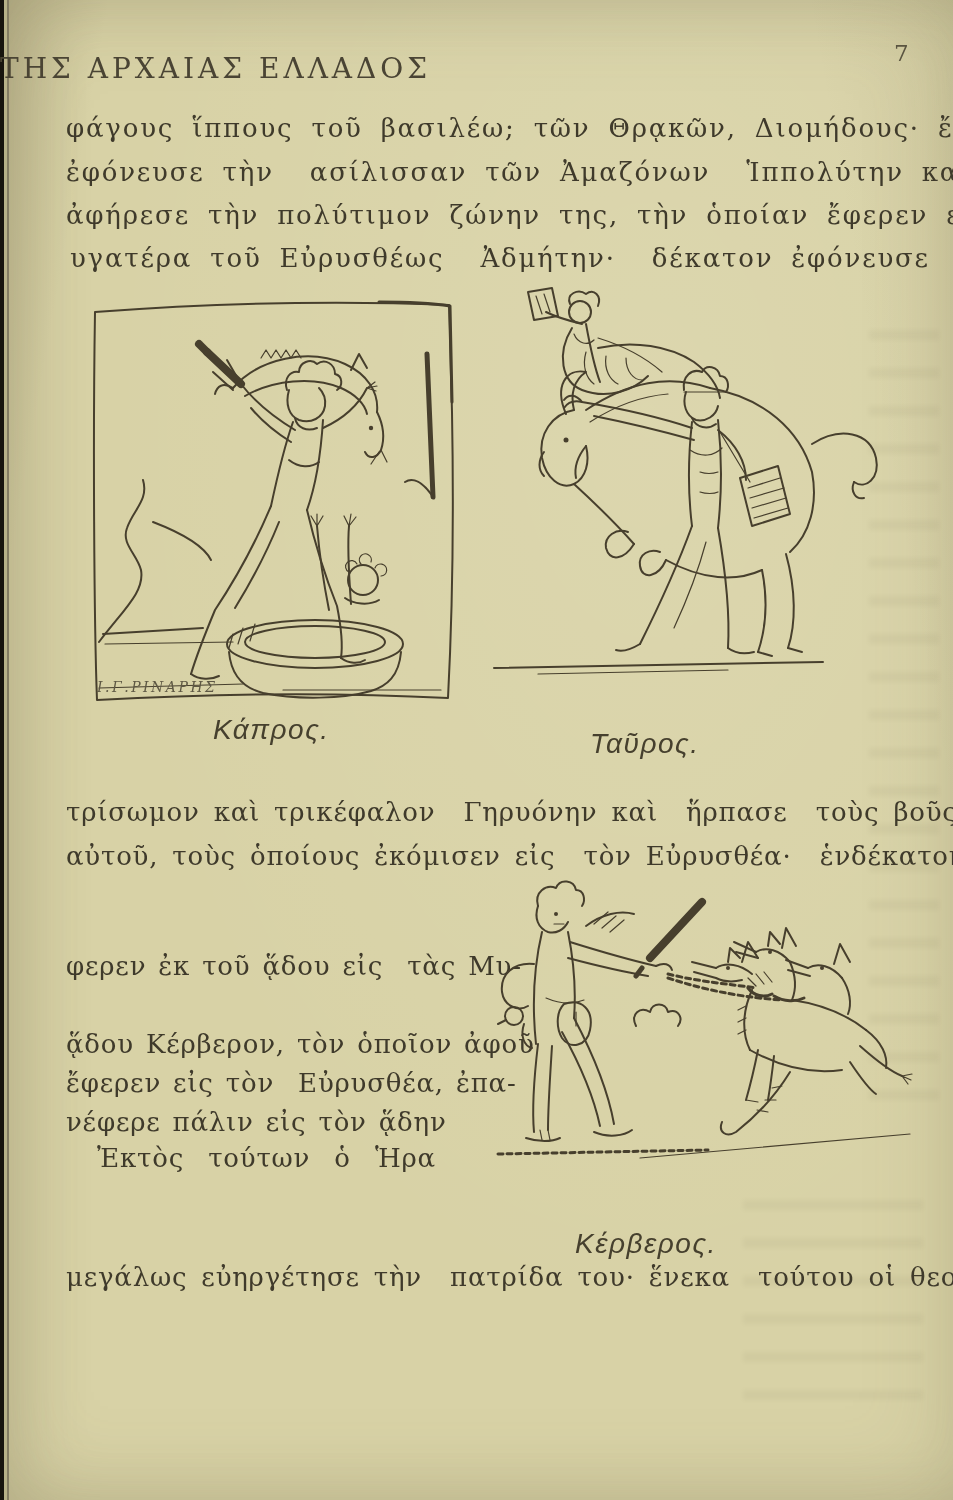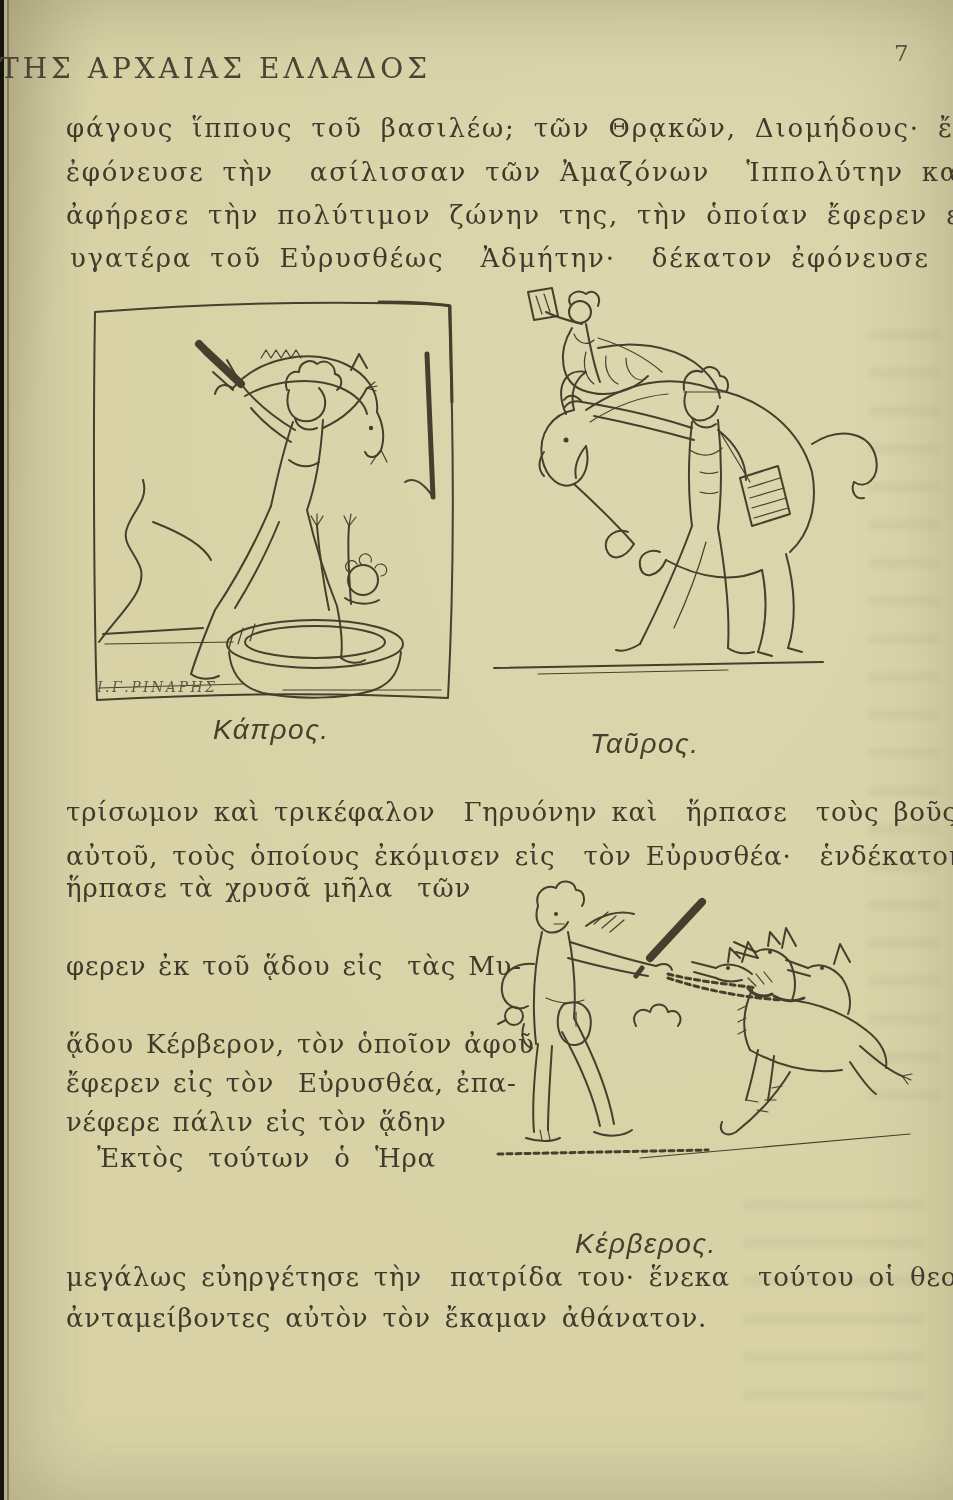--- a/index.html
+++ b/index.html
@@ -160,21 +160,20 @@
       <path class="w1" d="M120,56 C146,64 168,76 184,90"></path>
     </svg>
   </div>
 
   <div class="caption" style="left:213px;top:714px">Κάπρος.</div>
   <div class="caption" style="left:590px;top:728px">Ταῦρος.</div>
 
   <div class="txt p2" style="left:66px;top:797px">τρίσωμον καὶ τρικέφαλον  Γηρυόνην καὶ  ἥρπασε  τοὺς βοῦς</div>
   <div class="txt p2" style="left:66px;top:841px">αὐτοῦ, τοὺς ὁποίους ἐκόμισεν εἰς  τὸν Εὐρυσθέα·  ἑνδέκατον</div>
 
-  <div class="txt pn" style="left:66px;top:873px">ἥρπασε τὰ χρυσᾶ μῆλα  τῶν</div>
   <div class="txt pn" style="left:66px;top:951px">φερεν ἐκ τοῦ ᾅδου εἰς  τὰς Μυ-</div>
   <div class="txt pn" style="left:66px;top:1029px">ᾅδου Κέρβερον, τὸν ὁποῖον ἀφοῦ</div>
   <div class="txt pn" style="left:66px;top:1068px">ἔφερεν εἰς τὸν  Εὐρυσθέα, ἐπα-</div>
   <div class="txt pn" style="left:66px;top:1107px">νέφερε πάλιν εἰς τὸν ᾅδην</div>
 
   <div class="fig woodcut" id="fig-cerberus">
     <svg viewBox="0 0 428 312">
       <path class="dash" d="M8,288 L218,284"></path>
       <path class="w1" d="M150,292 L420,268"></path>
       <path d="M48,40 C44,26 56,18 66,22 C70,12 84,14 86,24 C94,24 96,34 92,40"></path>
@@ -242,14 +241,13 @@
       <path class="w1" d="M292,220 l-10,2 m4,12 l-11,0 m3,12 l-11,-2"></path>
       <path class="w1" d="M256,140 l-8,4 m8,8 l-8,4 m8,8 l-8,4"></path>
       <path d="M146,160 C140,148 150,140 160,146 C162,136 176,136 178,146 C188,142 194,152 188,160"></path>
     </svg>
   </div>
   <div class="caption" style="left:575px;top:1228px">Κέρβερος.</div>
 
   <div class="txt pn" style="left:97px;top:1143px">Ἐκτὸς  τούτων  ὁ  Ἡρα</div>
 
   <div class="txt p2" style="left:66px;top:1262px">μεγάλως εὐηργέτησε τὴν  πατρίδα του· ἕνεκα  τούτου οἱ θεοὶ</div>
-  <div class="txt p2" style="left:66px;top:1303px">ἀνταμείβοντες αὐτὸν τὸν ἔκαμαν ἀθάνατον.</div>
 </div>
 
 </body></html>

